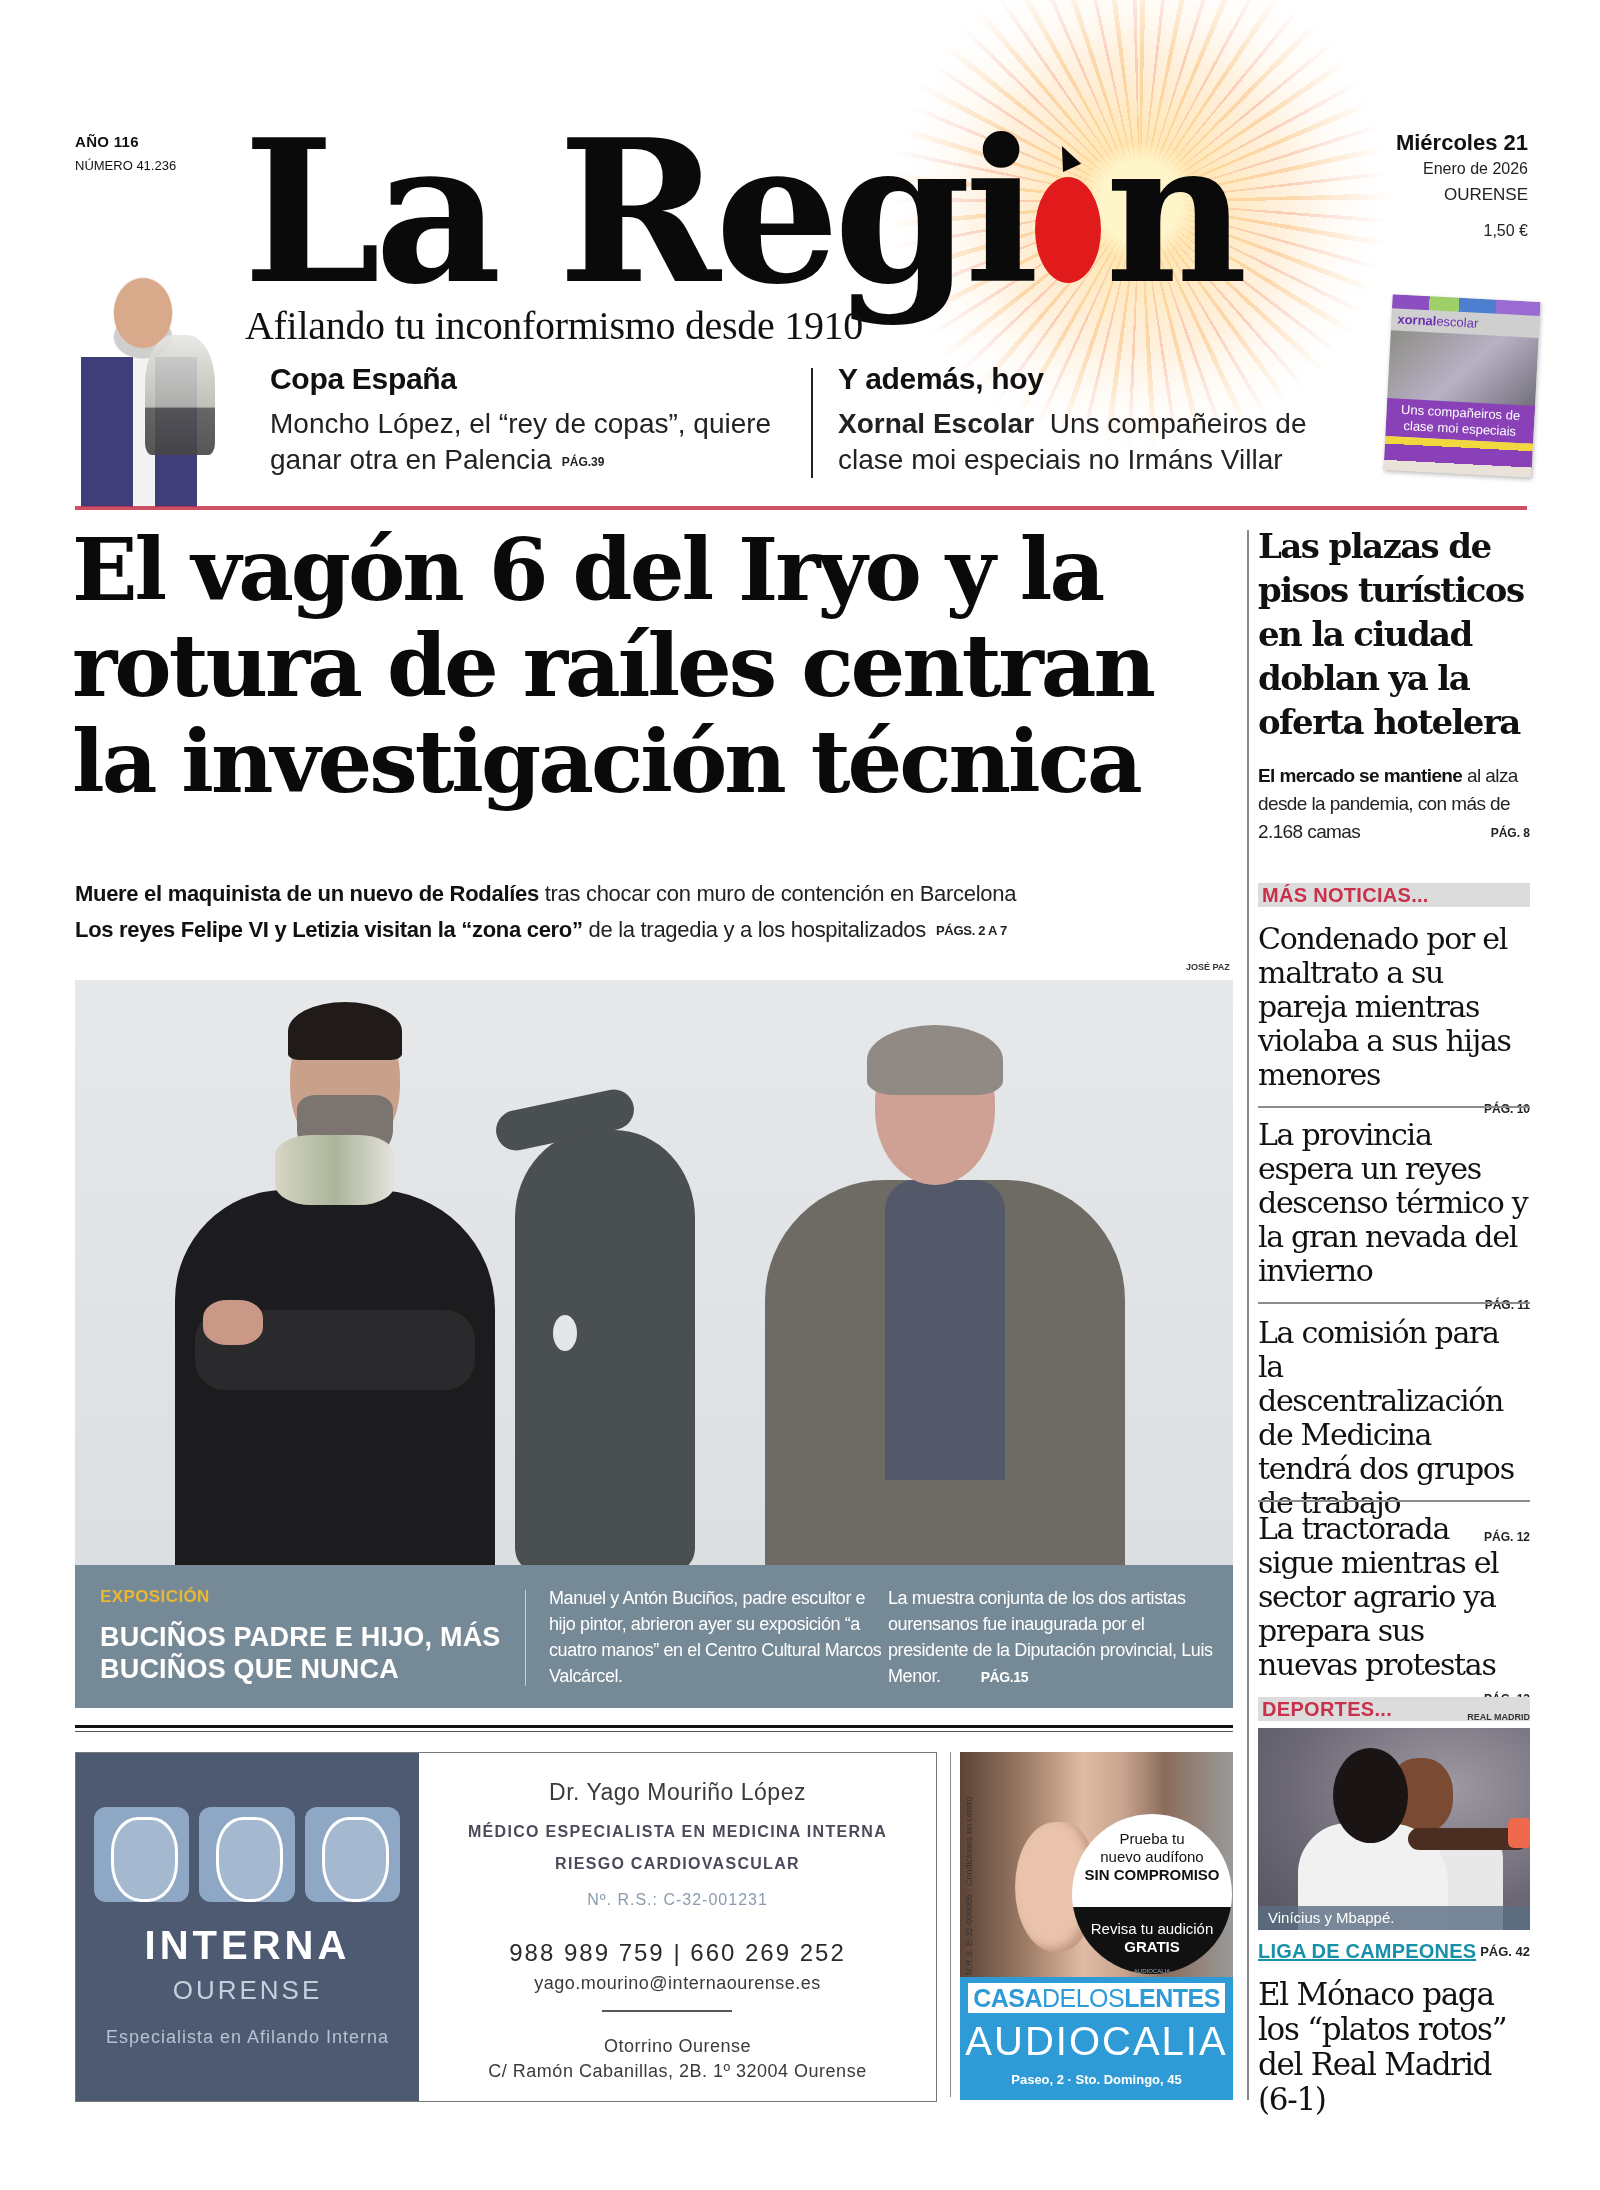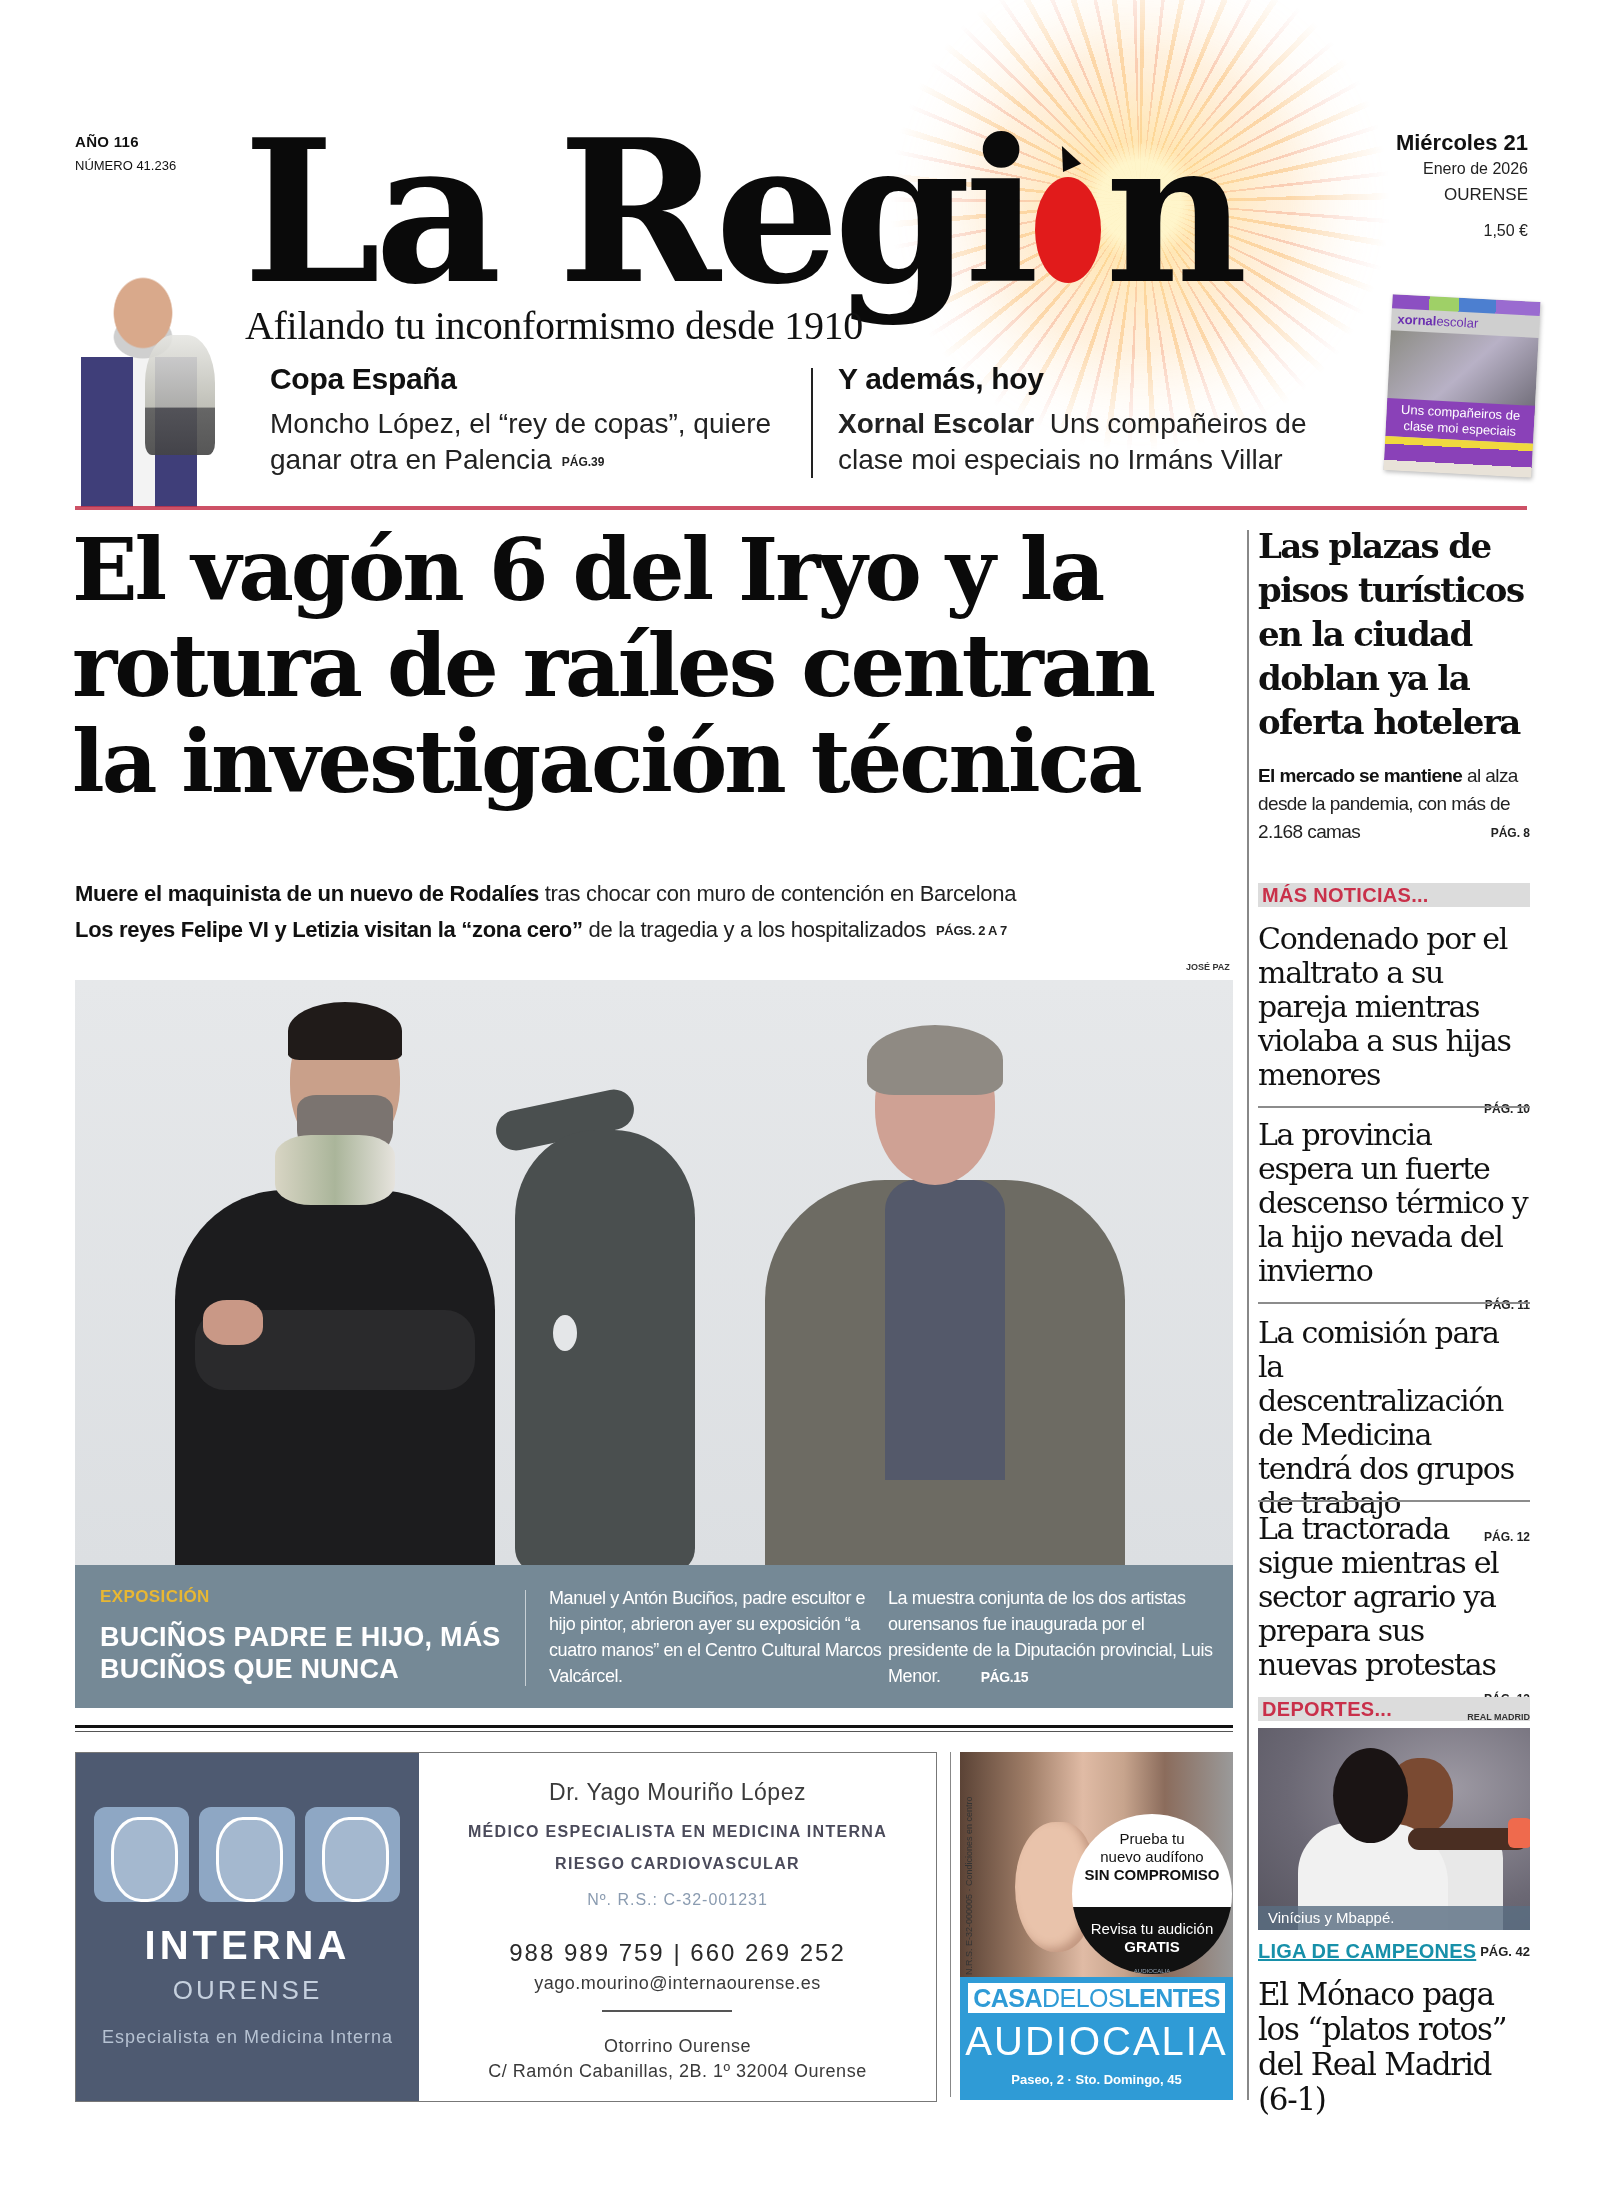--- a/index.html
+++ b/index.html
@@ -302,21 +302,21 @@
   <span>MÁS NOTICIAS...</span>
 </div>
 
 <div class="abs side" style="top:922px;">
   <div class="side-headline brief">Condenado por el maltrato a su pareja mientras violaba a sus hijas menores</div>
   <div class="side-pag" style="margin-top:10px;">PÁG. 10</div>
 </div>
 <div class="abs side side-sep" style="top:1106px;"></div>
 
 <div class="abs side" style="top:1118px;">
-  <div class="side-headline brief">La provincia espera un fuerte descenso térmico y la hijo nevada del invierno</div>
+  <div class="side-headline brief">La provincia espera un reyes descenso térmico y la gran nevada del invierno</div>
   <div class="side-pag" style="margin-top:10px;">PÁG. 11</div>
 </div>
 <div class="abs side side-sep" style="top:1302px;"></div>
 
 <div class="abs side" style="top:1316px;">
   <div class="side-headline brief">La comisión para la descentralización de Medicina tendrá dos grupos de trabajo</div>
   <div class="side-pag" style="margin-top:10px;">PÁG. 12</div>
 </div>
 <div class="abs side side-sep" style="top:1500px;"></div>
 
@@ -349,21 +349,21 @@
 
 <div class="abs ad-interna">
   <div class="abs ad-left">
     <div class="abs organs">
       <div class="organ"></div>
       <div class="organ"></div>
       <div class="organ"></div>
     </div>
     <div class="abs ad-brand">INTERNA</div>
     <div class="abs ad-brand-sub">OURENSE</div>
-    <div class="abs ad-spec">Especialista en Medicina Interna</div>
+    <div class="abs ad-spec">Especialista en Afilando Interna</div>
   </div>
   <div class="abs ad-right">
     <div class="doctor">Dr. Yago Mouriño López</div>
     <div class="spec1">MÉDICO ESPECIALISTA EN MEDICINA INTERNA</div>
     <div class="spec2">RIESGO CARDIOVASCULAR</div>
     <div class="reg">Nº. R.S.: C-32-001231</div>
     <div class="phones">988 989 759 | 660 269 252</div>
     <div class="email">yago.mourino@internaourense.es</div>
     <div class="line"></div>
     <div class="clinic">Otorrino Ourense</div>

